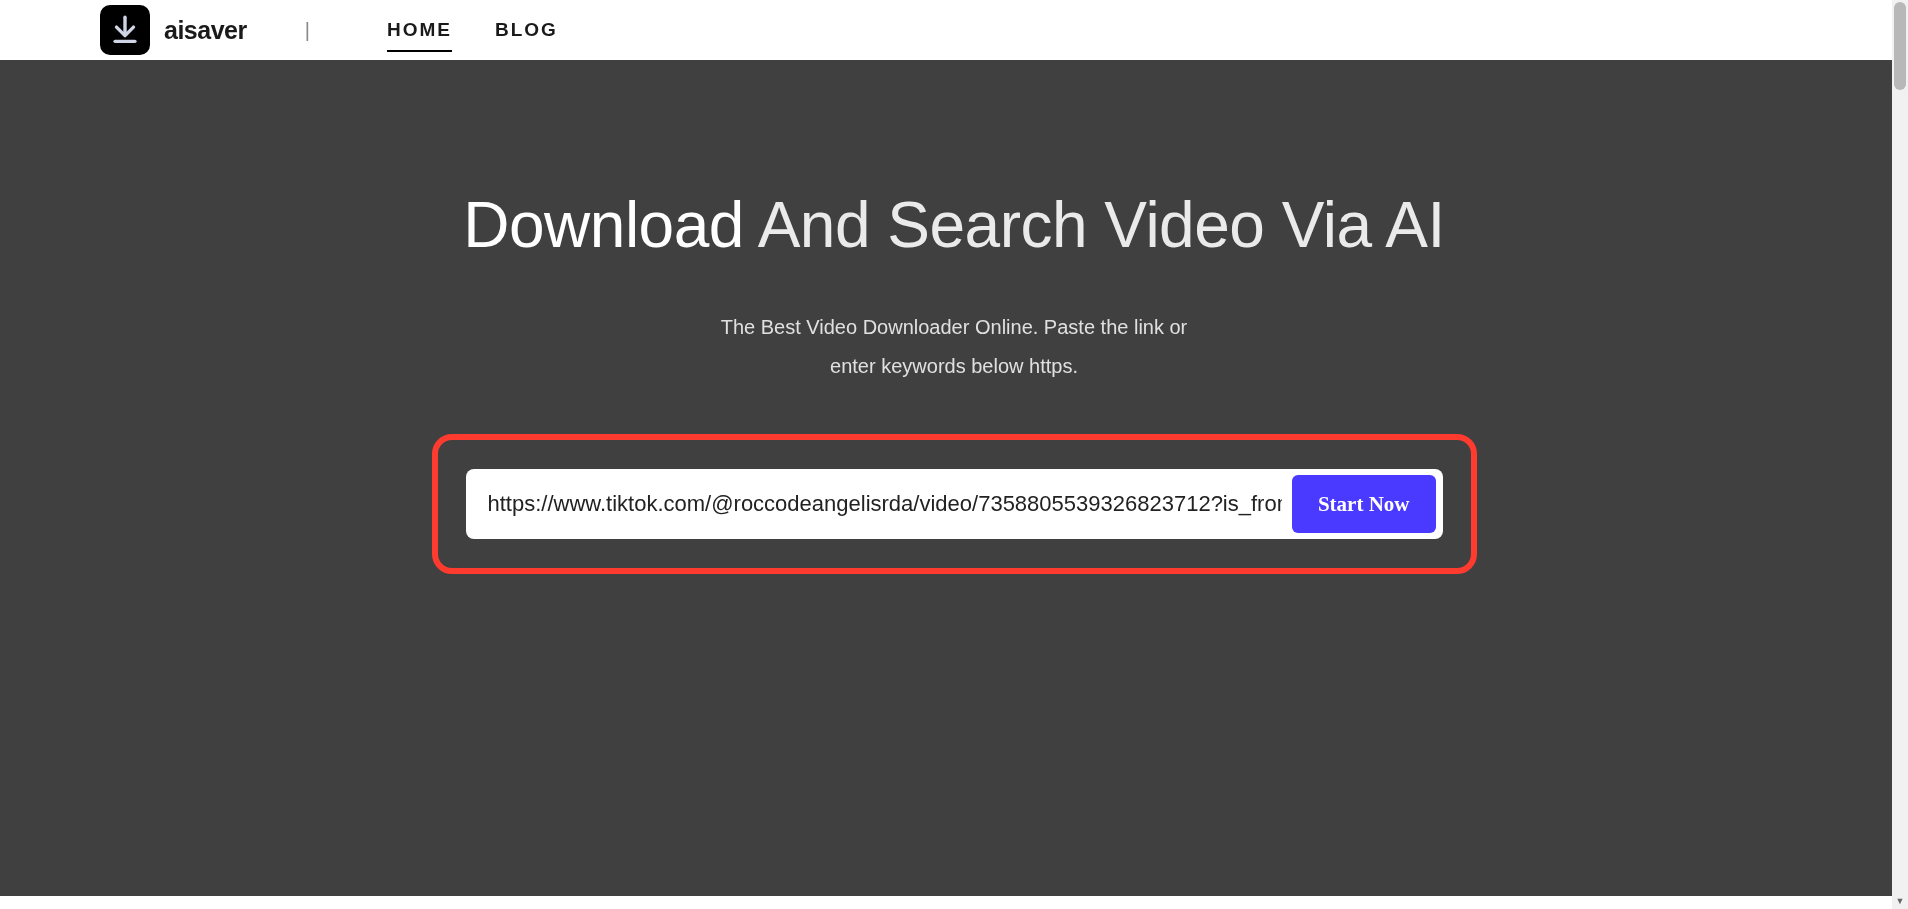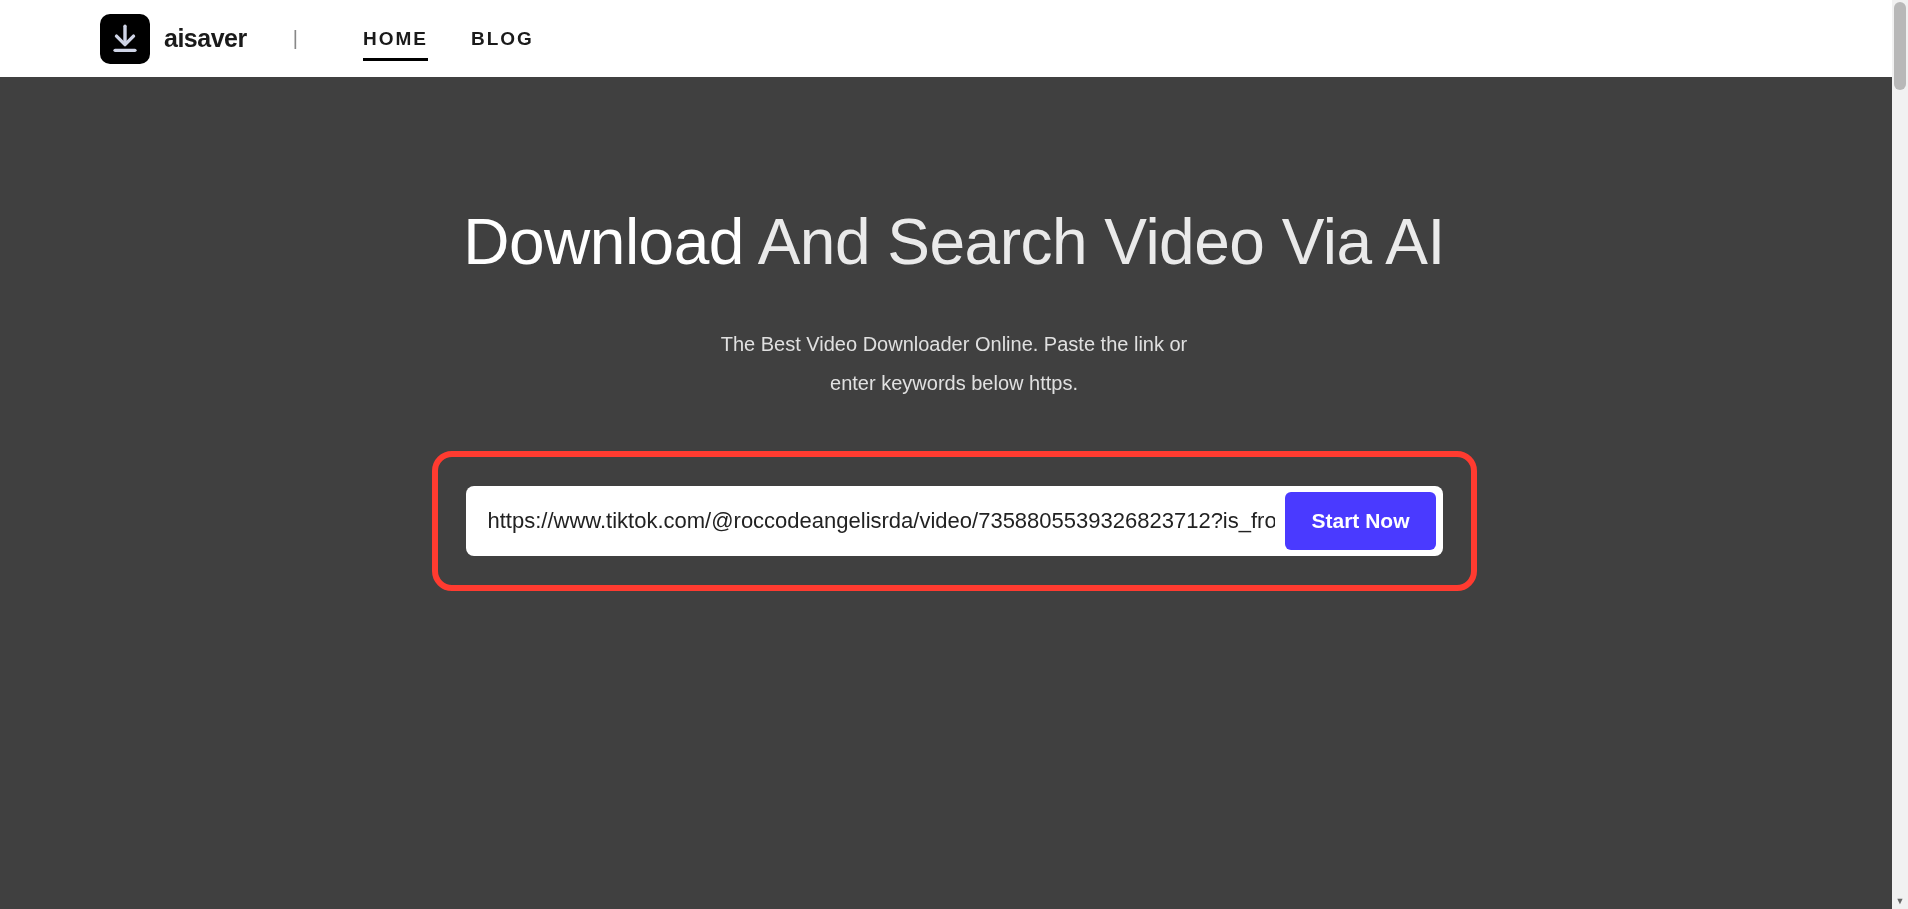--- a/index.html
+++ b/index.html
@@ -10,25 +10,25 @@
     body {
       font-family: -apple-system, BlinkMacSystemFont, "Segoe UI", Helvetica, Arial, sans-serif;
       width: 1908px;
       height: 909px;
       overflow: hidden;
       position: relative;
       background: #fff;
     }
     .header {
       background: #fff;
-      height: 77px;
+      height: 60px;
       display: flex;
       align-items: center;
       padding: 12px 100px;
-      gap: 18px;
+      gap: 30px;
     }
     .logo-wrap {
       display: flex;
       align-items: center;
       gap: 14px;
     }
     .logo-icon {
       width: 50px;
       height: 50px;
       background: #000;
@@ -140,20 +140,21 @@
       background: #4a3aff;
       color: #fff;
       border: none;
       border-radius: 6px;
       height: 58px;
       padding: 0 26px;
       font-size: 21px;
       font-weight: 700;
       cursor: pointer;
       white-space: nowrap;
+      font-family: Liberation Serif, serif;
     }
     .scrollbar-track {
       position: absolute;
       top: 0;
       right: 0;
       width: 16px;
       height: 100%;
       background: #f1f1f1;
     }
     .scrollbar-thumb {

